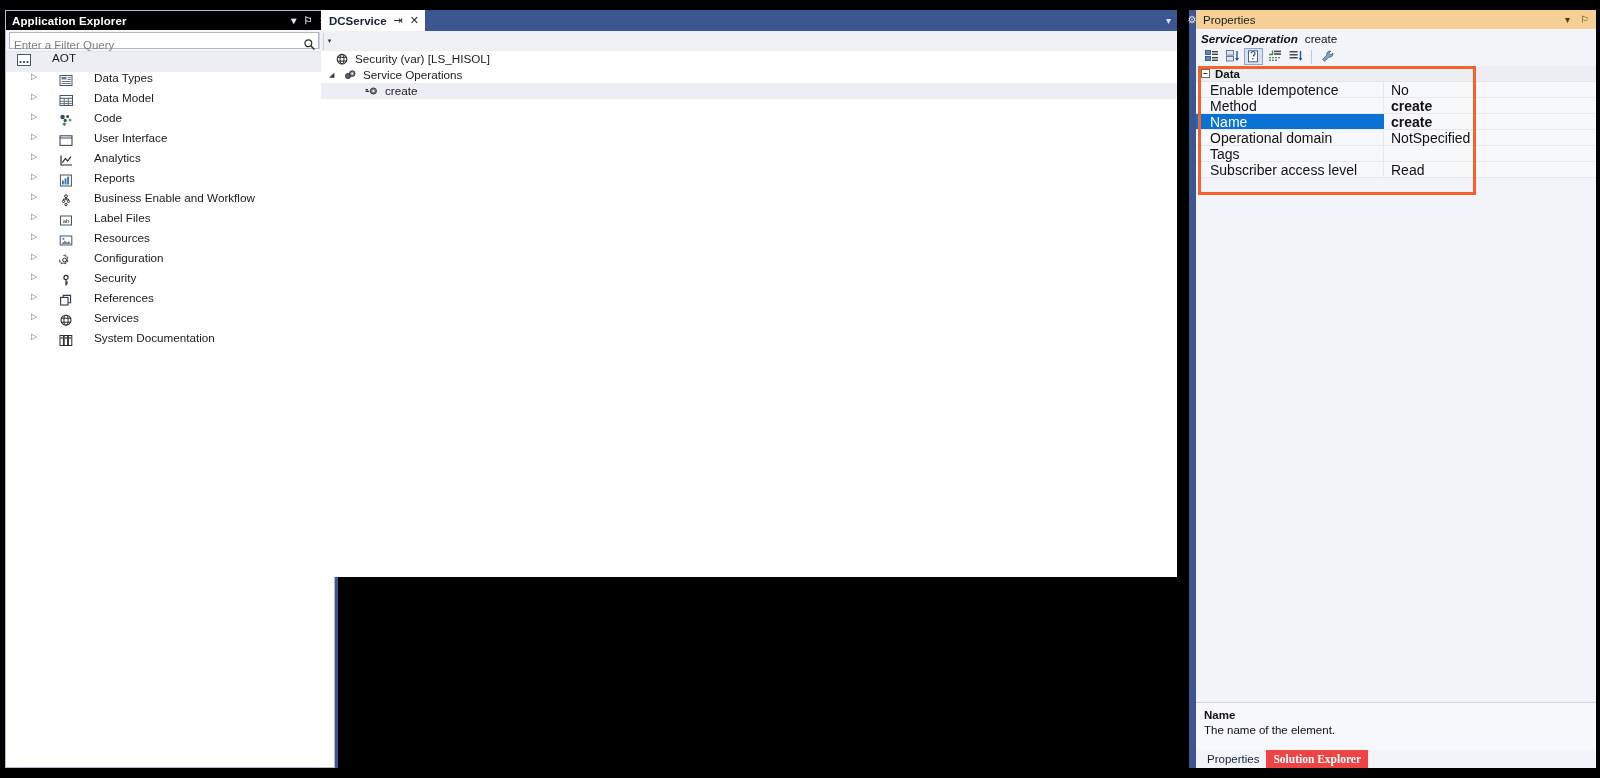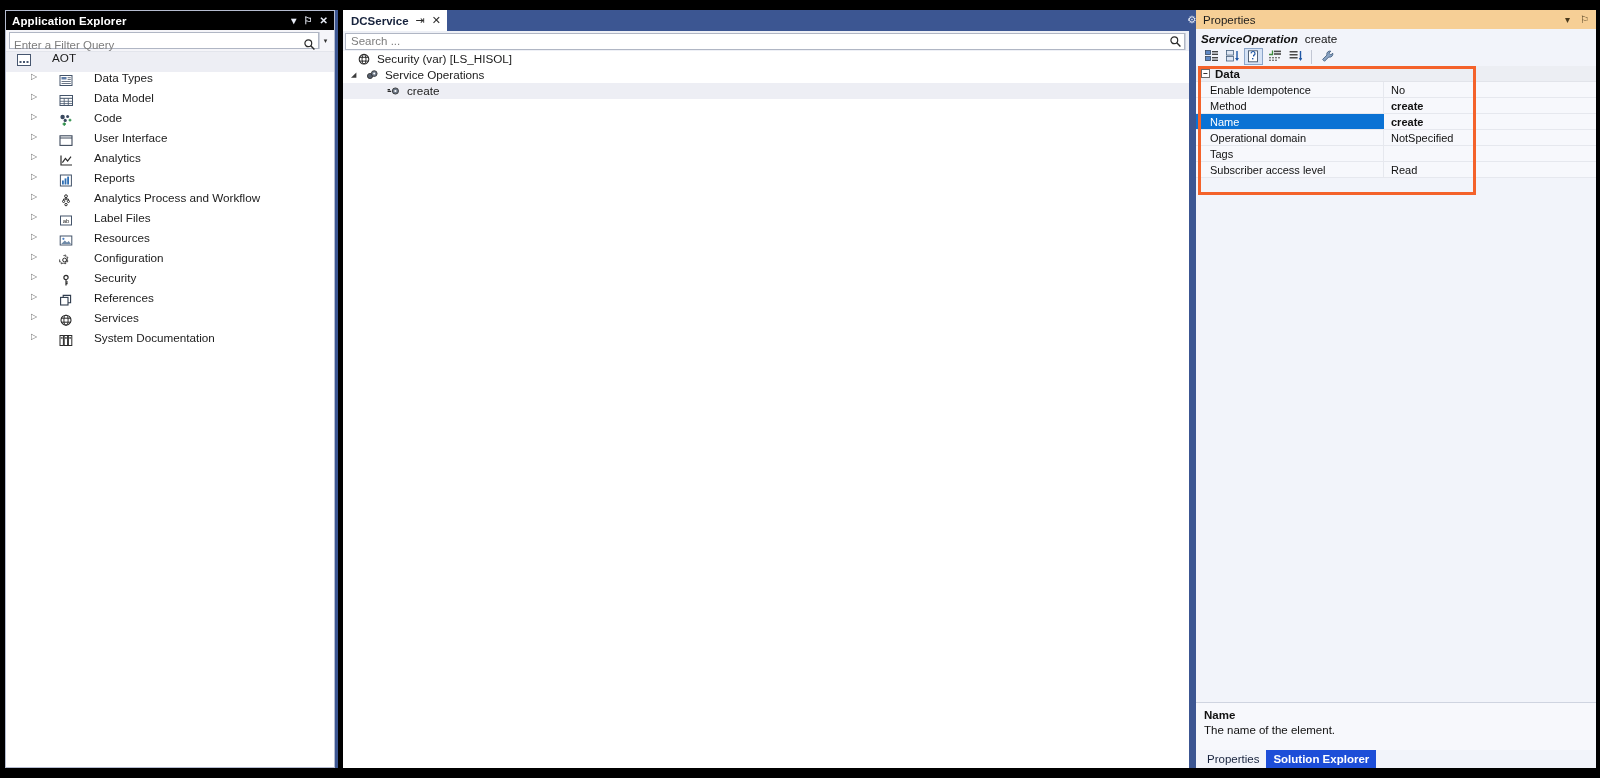--- a/index.html
+++ b/index.html
@@ -97,22 +97,22 @@
   .ticon {
     width: 16px; height: 16px; flex: 0 0 16px;
     margin-right: 6px;
     display: inline-flex; align-items: center; justify-content: center;
   }
   .tlabel { line-height: 1; }
 
   
   .panel-doc {
     position: absolute;
-    left: 343px; top: 10px;
-    width: 856px; height: 758px;
+    left: 321px; top: 10px;
+    width: 856px; height: 567px;
     background: #ffffff;
     display: flex; flex-direction: column;
   }
   .doc-tabstrip {
     height: 21px;
     background: #3c5692;
     display: flex; align-items: flex-end;
     flex: 0 0 auto;
     position: relative;
   }
@@ -236,21 +236,21 @@
     border-bottom: 1px solid #e2e4ea;
   }
   .pr-expander {
     width: 9px; height: 9px;
     border: 1px solid #6a6a6a;
     display: inline-flex; align-items: center; justify-content: center;
     font-size: 8px; line-height: 1; color: #111; background: #fff;
   }
   .pr-row {
     height: 16px; display: flex; align-items: stretch;
-    font-size: 11px; color: #111;
+    font-size: 14px; color: #111;
     border-bottom: 1px solid #e6e8ee;
     background: #f7f8fc;
   }
   .pr-name {
     width: 188px; flex: 0 0 188px;
     display: flex; align-items: center;
     padding-left: 14px;
     border-right: 1px solid #e6e8ee;
     white-space: nowrap;
   }
@@ -289,21 +289,21 @@
     padding-left: 4px;
     overflow: hidden;
   }
   .pr-btab {
     display: flex; align-items: center;
     padding: 0 7px;
     font-size: 11.5px;
     color: #16223c;
     background: #f2f4fa;
   }
-  .pr-btab.active { background: #1d4ed8; color: #ffffff; font-weight: bold; }
+  .pr-btab.active { background: #ef4444; color: #ffffff; font-weight: bold; font-family: Liberation Serif, serif; }
 
   .dock-strip {
     position: absolute;
     left: 1189px; top: 10px;
     width: 7px; height: 758px;
     background: #3c5692;
   }
   .left-dock-edge {
     position: absolute;
     left: 335px; top: 10px;
@@ -437,21 +437,21 @@
             <span class="tw">▷</span>
             <span class="ticon">
               <svg width="15" height="13" viewBox="0 0 15 13">
                 <circle cx="7" cy="2.2" r="1.4" fill="none" stroke="#2b2b2b" stroke-width="1"></circle>
                 <path d="M7 3.6 L7 5 M4.6 5 L9.4 5 M4.6 5 L4.6 6.3 M9.4 5 L9.4 6.3 M7 5 L7 6.3" stroke="#2b2b2b" stroke-width="1"></path>
                 <circle cx="4.6" cy="7.4" r="1.1" fill="none" stroke="#2b2b2b" stroke-width="1"></circle>
                 <circle cx="9.4" cy="7.4" r="1.1" fill="none" stroke="#2b2b2b" stroke-width="1"></circle>
                 <circle cx="7" cy="10.6" r="1.2" fill="none" stroke="#2b2b2b" stroke-width="1"></circle>
               </svg>
             </span>
-            <span class="tlabel">Analytics Process and Workflow</span>
+            <span class="tlabel">Business Enable and Workflow</span>
           </div>
           <div class="tree-row child">
             <span class="tw">▷</span>
             <span class="ticon">
               <svg width="15" height="13" viewBox="0 0 15 13">
                 <rect x="1.5" y="2" width="11" height="9" fill="#fff" stroke="#44546a" stroke-width="1"></rect>
                 <text x="7" y="8.6" font-size="6" font-family="Liberation Sans, sans-serif" text-anchor="middle" fill="#2b2b2b">ab</text>
               </svg>
             </span>
             <span class="tlabel">Label Files</span>
@@ -535,29 +535,20 @@
         <span class="tabname">DCService</span>
         <span class="pinico">⇥</span>
         <span class="closeico">✕</span>
       </div>
       <div class="doc-strip-right">
         <span>▾</span>
       </div>
     </div>
 
     <div class="doc-search-row">
-      <div class="doc-search-box">
-        <input class="doc-search-input" type="text" placeholder="Search ..." style="">
-        <span class="ae-search-ico">
-          <svg width="13" height="13" viewBox="0 0 13 13">
-              <circle cx="5.3" cy="5.3" r="3.4" fill="none" stroke="#2b2b2b" stroke-width="1.2"></circle>
-              <line x1="8" y1="8" x2="11.4" y2="11.6" stroke="#2b2b2b" stroke-width="1.4"></line>
-            </svg>
-        </span>
-      </div>
       <div class="ae-drop-arrow">▾</div>
     </div>
 
     <div class="doc-tree">
       <div id="doc-items">
           <div class="doc-row lvl0">
             <span class="ticon">
               <svg width="15" height="13" viewBox="0 0 15 13">
                 <circle cx="7" cy="6.2" r="4.8" fill="none" stroke="#2b2b2b" stroke-width="1.1"></circle>
                 <ellipse cx="7" cy="6.2" rx="2" ry="4.8" fill="none" stroke="#2b2b2b" stroke-width="1"></ellipse>

